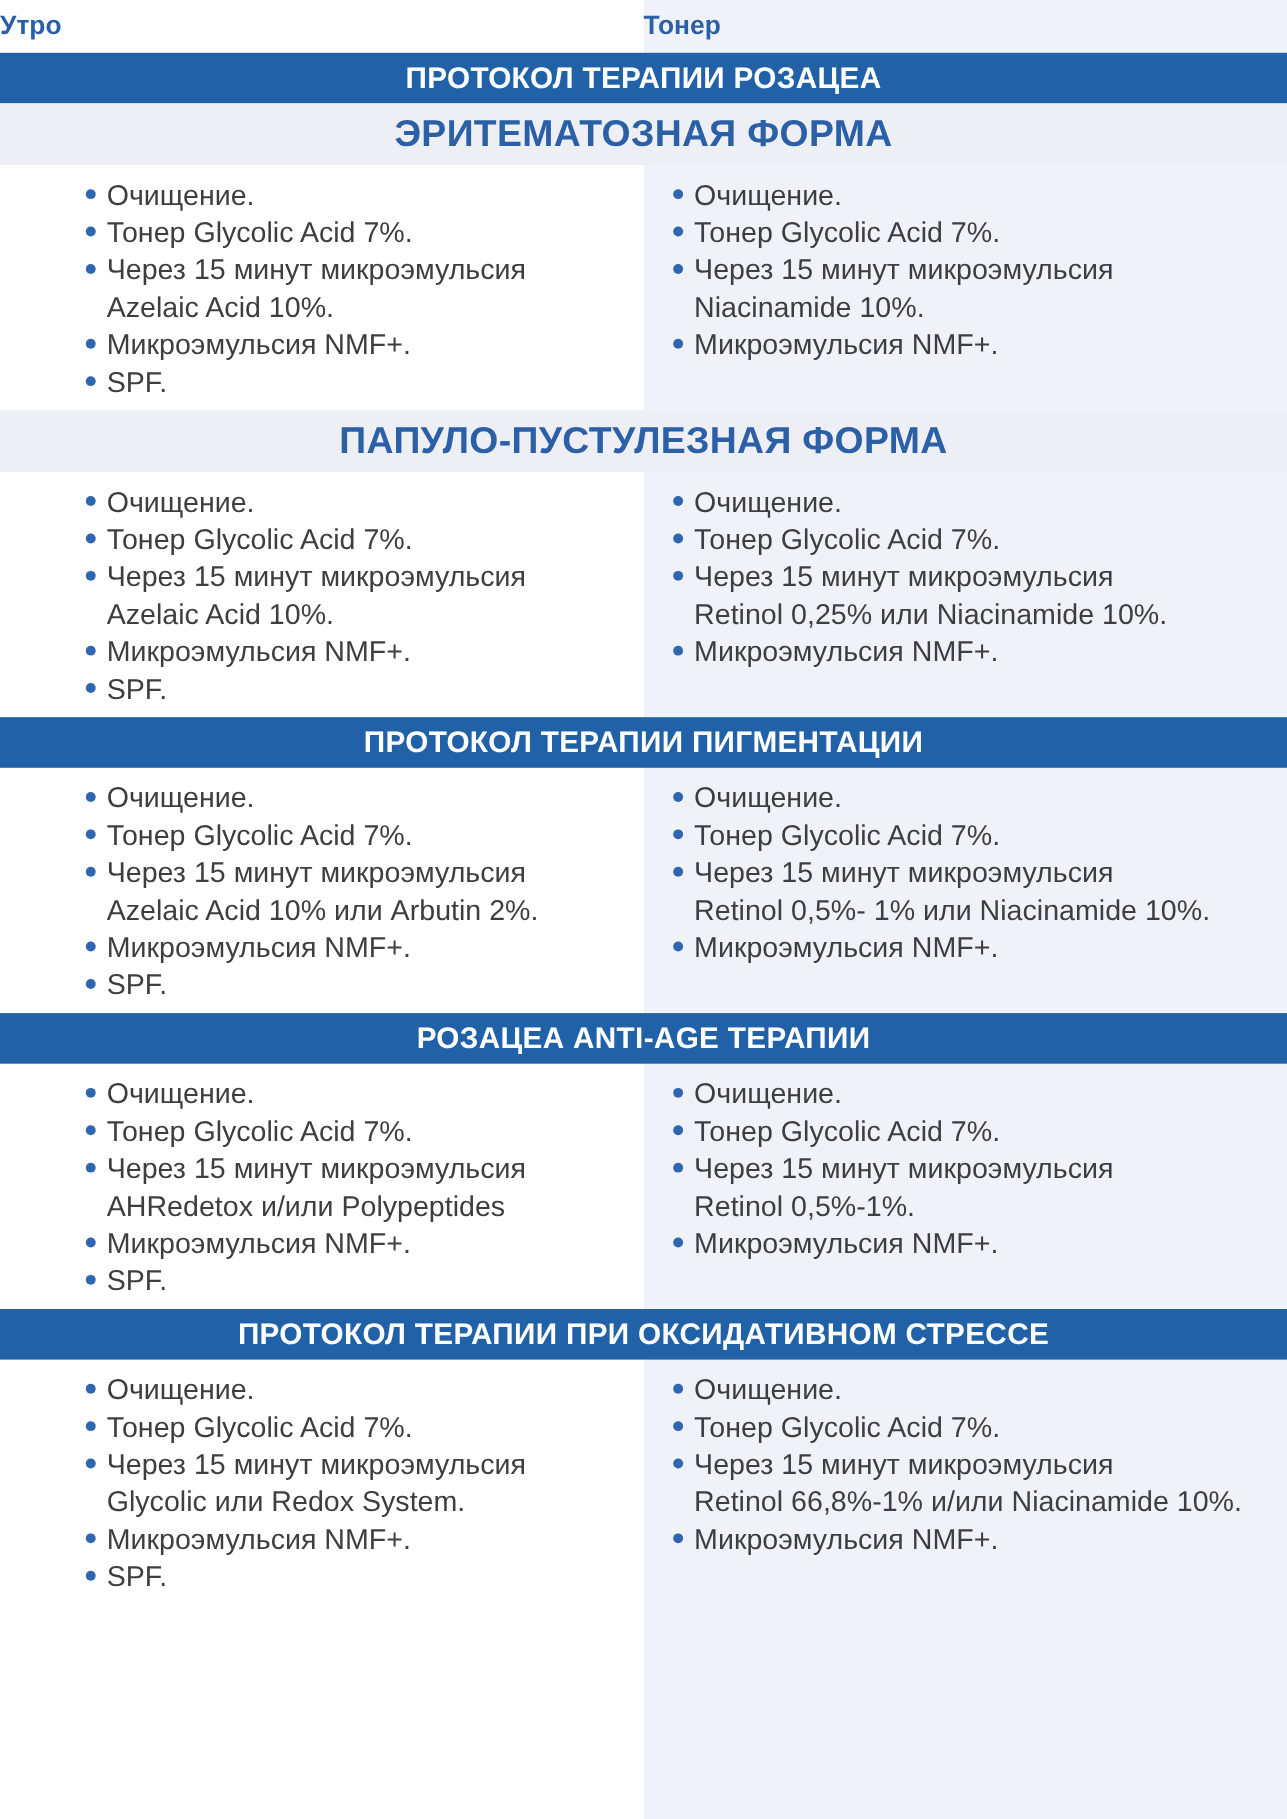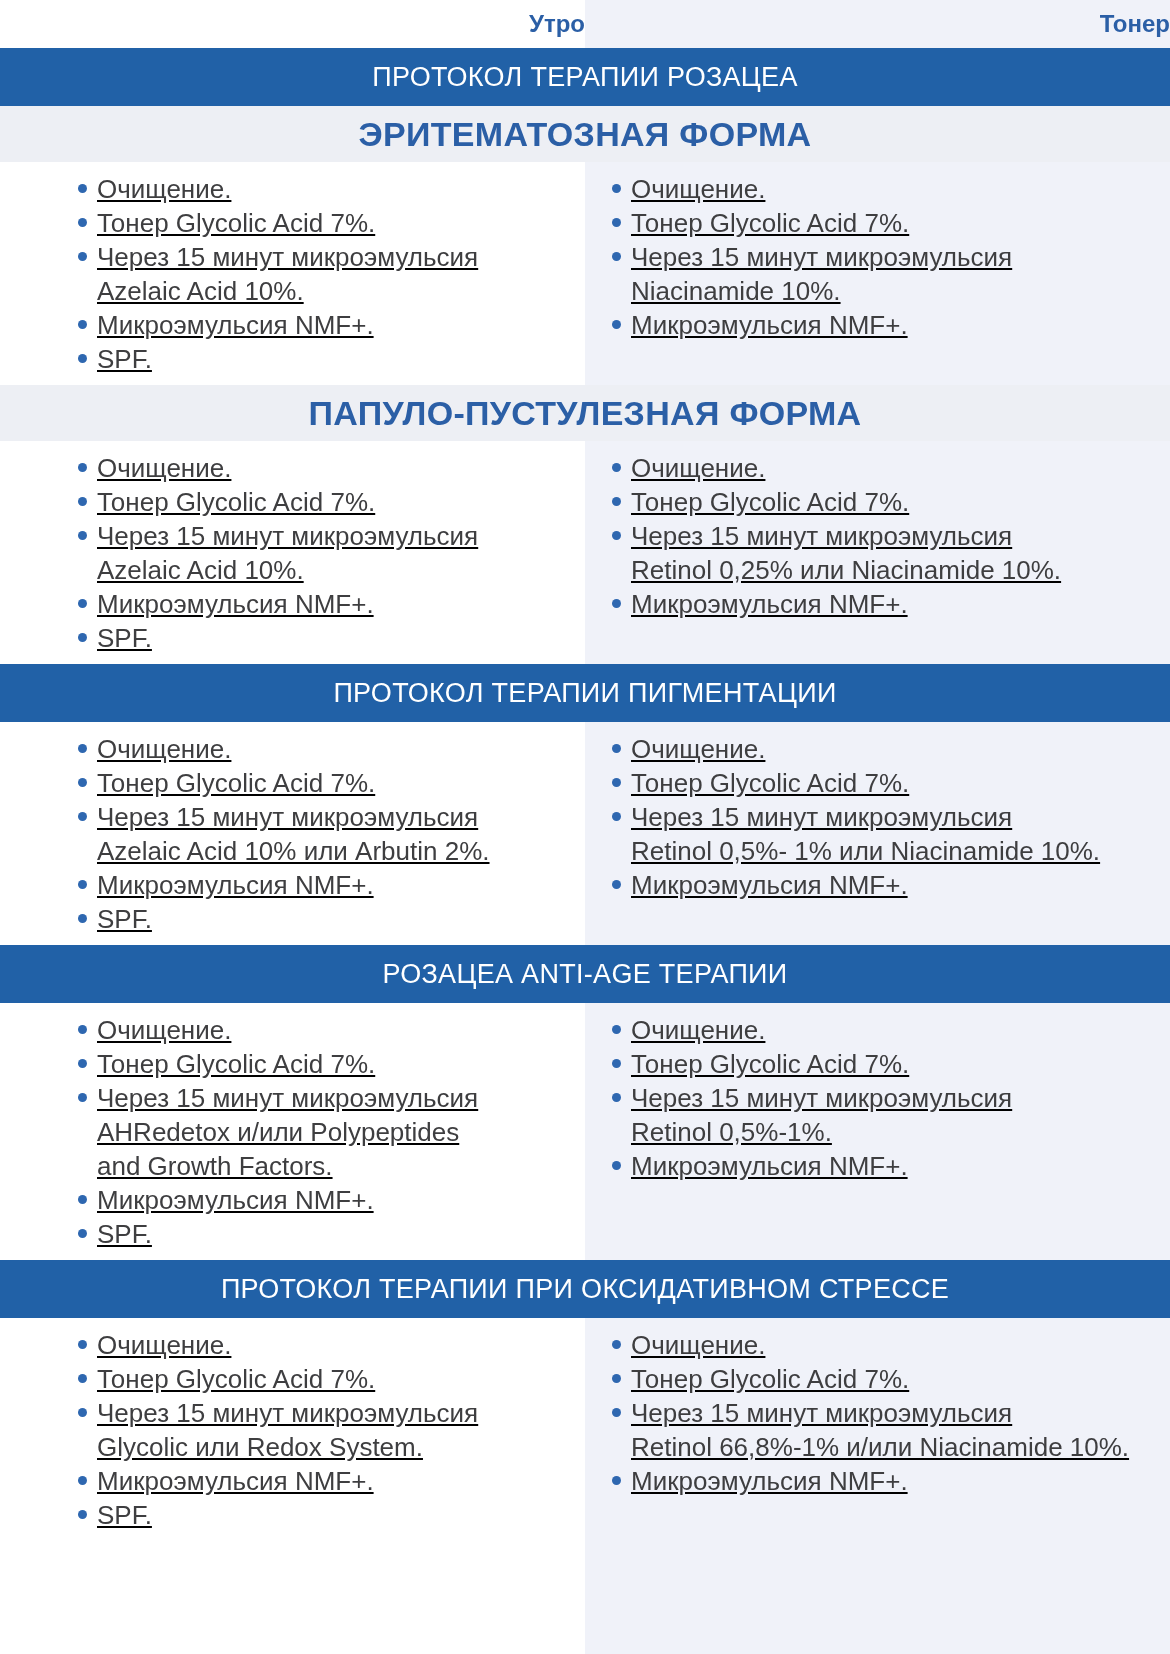--- a/index.html
+++ b/index.html
@@ -28,34 +28,34 @@
     background:linear-gradient(90deg, #ffffff 50%, var(--evening-bg,#f0f2f9) 50%);
   }
   .colhead{
     display:flex;
     height:48px;
     align-items:center;
     flex:0 0 auto;
   }
   .colhead .col{
     width:585px;
-    text-align:right;
+    text-align:left;
     font-weight:bold;
     font-size:24px;
     color:var(--accent-blue,#2b5fa6);
   }
   .banner-dark{
     flex:0 0 auto;
-    height:58px;
+    height:46px;
     background:var(--banner-dark-bg,#2161a7);
     color:var(--banner-dark-text,#ffffff);
     display:flex;
     align-items:center;
     justify-content:center;
-    font-weight:normal;
+    font-weight:bold;
     font-size:27px;
     letter-spacing:.3px;
     text-align:center;
   }
   .banner-light{
     flex:0 0 auto;
     height:56px;
     background:var(--banner-light-bg,#edeff4);
     color:var(--accent-blue,#2b5fa6);
     display:flex;
@@ -64,21 +64,21 @@
     font-weight:bold;
     font-size:34px;
     letter-spacing:.3px;
     text-align:center;
   }
   .content{
     flex:0 0 auto;
     display:flex;
     padding:10px 0 9px;
   }
-  .content .cell{width:585px;box-sizing:border-box;text-decoration:underline;}
+  .content .cell{width:585px;box-sizing:border-box;}
   .content ul{
     list-style:none;
     margin:0;
     padding:0;
     font-size:26px;
     line-height:34px;
     color:var(--body-text,#3e3e40);
   }
   .cell.morning ul{margin-left:78px;width:490px;}
   .cell.evening ul{margin-left:27px;width:535px;}
@@ -241,21 +241,20 @@
       <ul>
         <li>
             <span class="ln">Очищение.</span>
           </li>
         <li>
             <span class="ln">Тонер Glycolic Acid 7%.</span>
           </li>
         <li>
             <span class="ln">Через 15 минут микроэмульсия</span>
             <span class="ln">AHRedetox и/или Polypeptides</span>
-            <span class="ln">and Growth Factors.</span>
           </li>
         <li>
             <span class="ln">Микроэмульсия NMF+.</span>
           </li>
         <li>
             <span class="ln">SPF.</span>
           </li>
       </ul>
     </div>
     <div class="cell evening">

